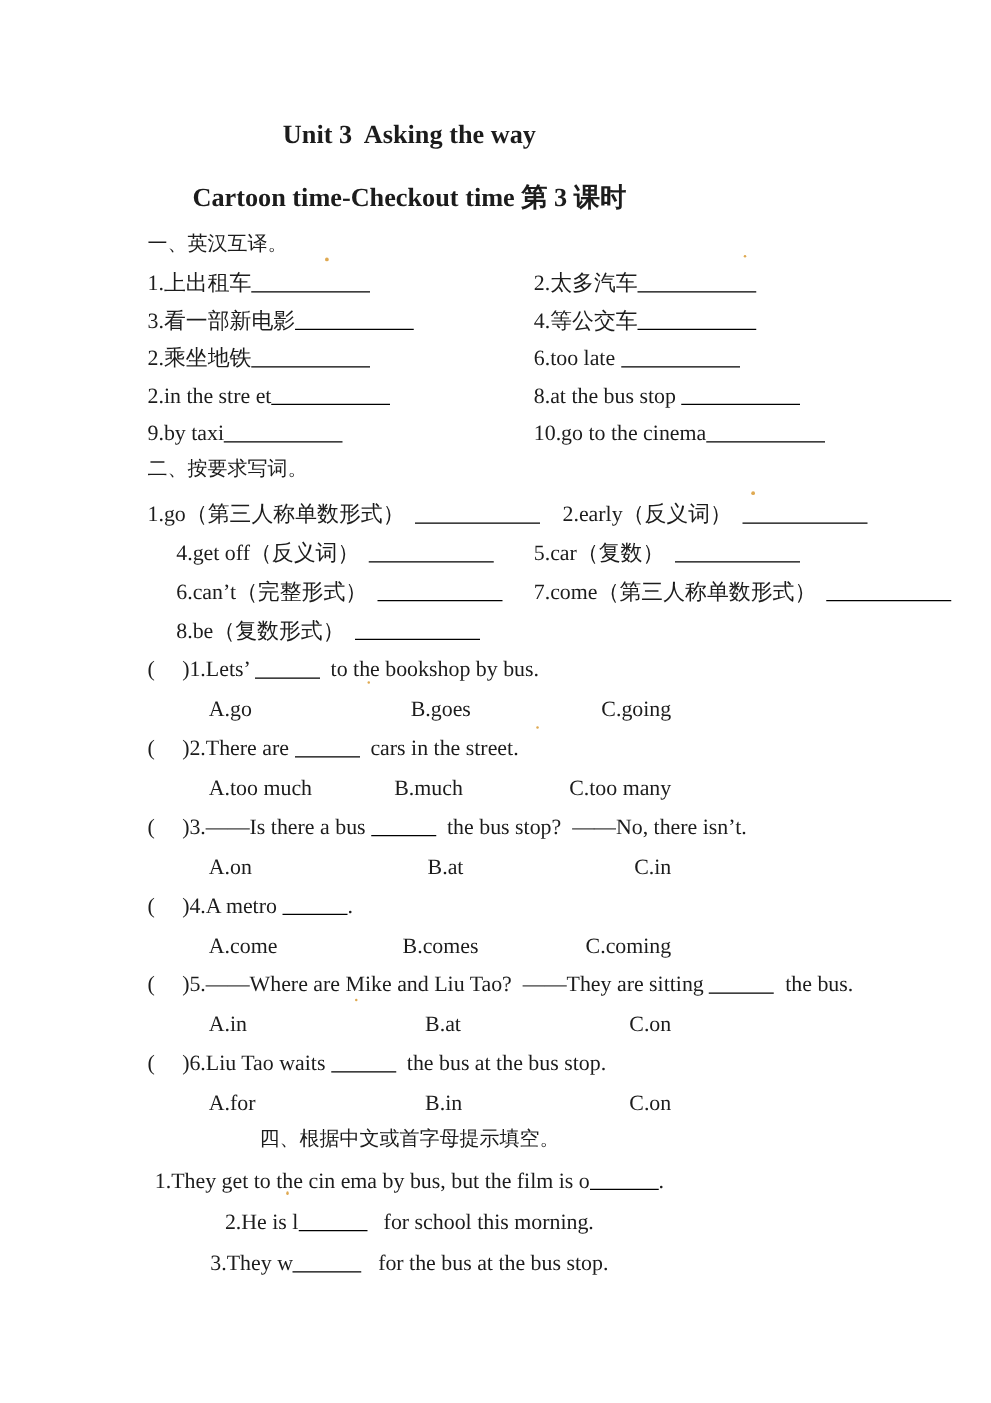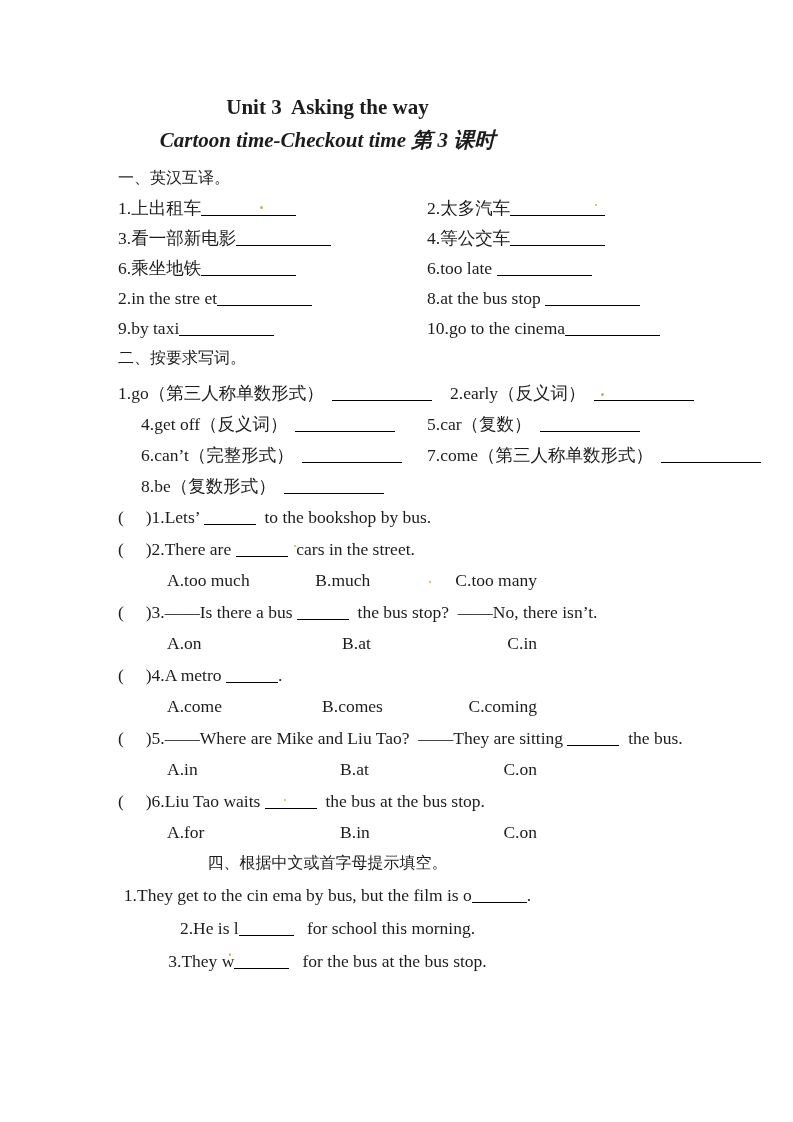--- a/index.html
+++ b/index.html
@@ -16,21 +16,21 @@
     box-sizing:border-box;
     font-size:17.5px;
   }
   .title, .subtitle {
     text-align:center;
     font-weight:bold;
     font-size:21px;
     line-height:26px;
     white-space:pre;
   }
-  .subtitle { margin-top:7px;font-style:italic; }
+  .subtitle { margin-top:25px; }
   .sec-heading {
     font-size:16px;
     line-height:30px;
     white-space:pre;
   }
   #sec1 { margin-top:10px; }
   #sec2 { margin-top:0px; }
   .two-col {
     display:grid;
     grid-template-columns:309px auto;
@@ -86,21 +86,21 @@
   <div class="title">Unit 3  Asking the way</div>
   <div class="subtitle">Cartoon time-Checkout time 第 3 课时</div>
 
   <div id="sec1">
     <div class="sec-heading">一、英汉互译。</div>
     <div class="two-col">
         <div class="cell"><span>1.上出租车</span><span class="blank w95"></span></div>
         <div class="cell"><span>2.太多汽车</span><span class="blank w95"></span></div>
         <div class="cell"><span>3.看一部新电影</span><span class="blank w95"></span></div>
         <div class="cell"><span>4.等公交车</span><span class="blank w95"></span></div>
-        <div class="cell"><span>6.乘坐地铁</span><span class="blank w95"></span></div>
+        <div class="cell"><span>2.乘坐地铁</span><span class="blank w95"></span></div>
         <div class="cell"><span>6.too late </span><span class="blank w95"></span></div>
         <div class="cell"><span>2.in the stre et</span><span class="blank w95"></span></div>
         <div class="cell"><span>8.at the bus stop </span><span class="blank w95"></span></div>
         <div class="cell"><span>9.by taxi</span><span class="blank w95"></span></div>
         <div class="cell"><span>10.go to the cinema</span><span class="blank w95"></span></div>
       </div>
   </div>
 
   <div id="sec2">
     <div class="sec-heading">二、按要求写词。</div>
@@ -111,20 +111,21 @@
         <div class="cell"><span>5.car（复数）</span><span class="blank w100"></span></div>
         <div class="cell right"><span>6.can’t（完整形式）</span><span class="blank w100"></span></div>
         <div class="cell"><span>7.come（第三人称单数形式）</span><span class="blank w100"></span></div>
         <div class="cell right"><span>8.be（复数形式）</span><span class="blank w100"></span></div>
       </div>
   </div>
 
   <div id="sec3">
     <div>
         <div class="qline"><span>(     )1.Lets’ </span><span class="blank w52"></span><span>  to the bookshop by bus.</span></div>
+        <div class="optline"><span class="opt-a">A.go</span><span class="opt-b">B.goes</span><span class="opt-c">C.going</span></div>
         <div class="qline"><span>(     )2.There are </span><span class="blank w52"></span><span>  cars in the street.</span></div>
         <div class="optline"><span class="opt-a">A.too much</span><span class="opt-b">B.much</span><span class="opt-c">C.too many</span></div>
         <div class="qline"><span>(     )3.——Is there a bus </span><span class="blank w52"></span><span>  the bus stop?  ——No, there isn’t.</span></div>
         <div class="optline"><span class="opt-a">A.on</span><span class="opt-b">B.at</span><span class="opt-c">C.in</span></div>
         <div class="qline"><span>(     )4.A metro </span><span class="blank w52"></span><span>.</span></div>
         <div class="optline"><span class="opt-a">A.come</span><span class="opt-b">B.comes</span><span class="opt-c">C.coming</span></div>
         <div class="qline"><span>(     )5.——Where are Mike and Liu Tao?  ——They are sitting </span><span class="blank w52"></span><span>  the bus.</span></div>
         <div class="optline"><span class="opt-a">A.in</span><span class="opt-b">B.at</span><span class="opt-c">C.on</span></div>
         <div class="qline"><span>(     )6.Liu Tao waits </span><span class="blank w52"></span><span>  the bus at the bus stop.</span></div>
         <div class="optline"><span class="opt-a">A.for</span><span class="opt-b">B.in</span><span class="opt-c">C.on</span></div>

